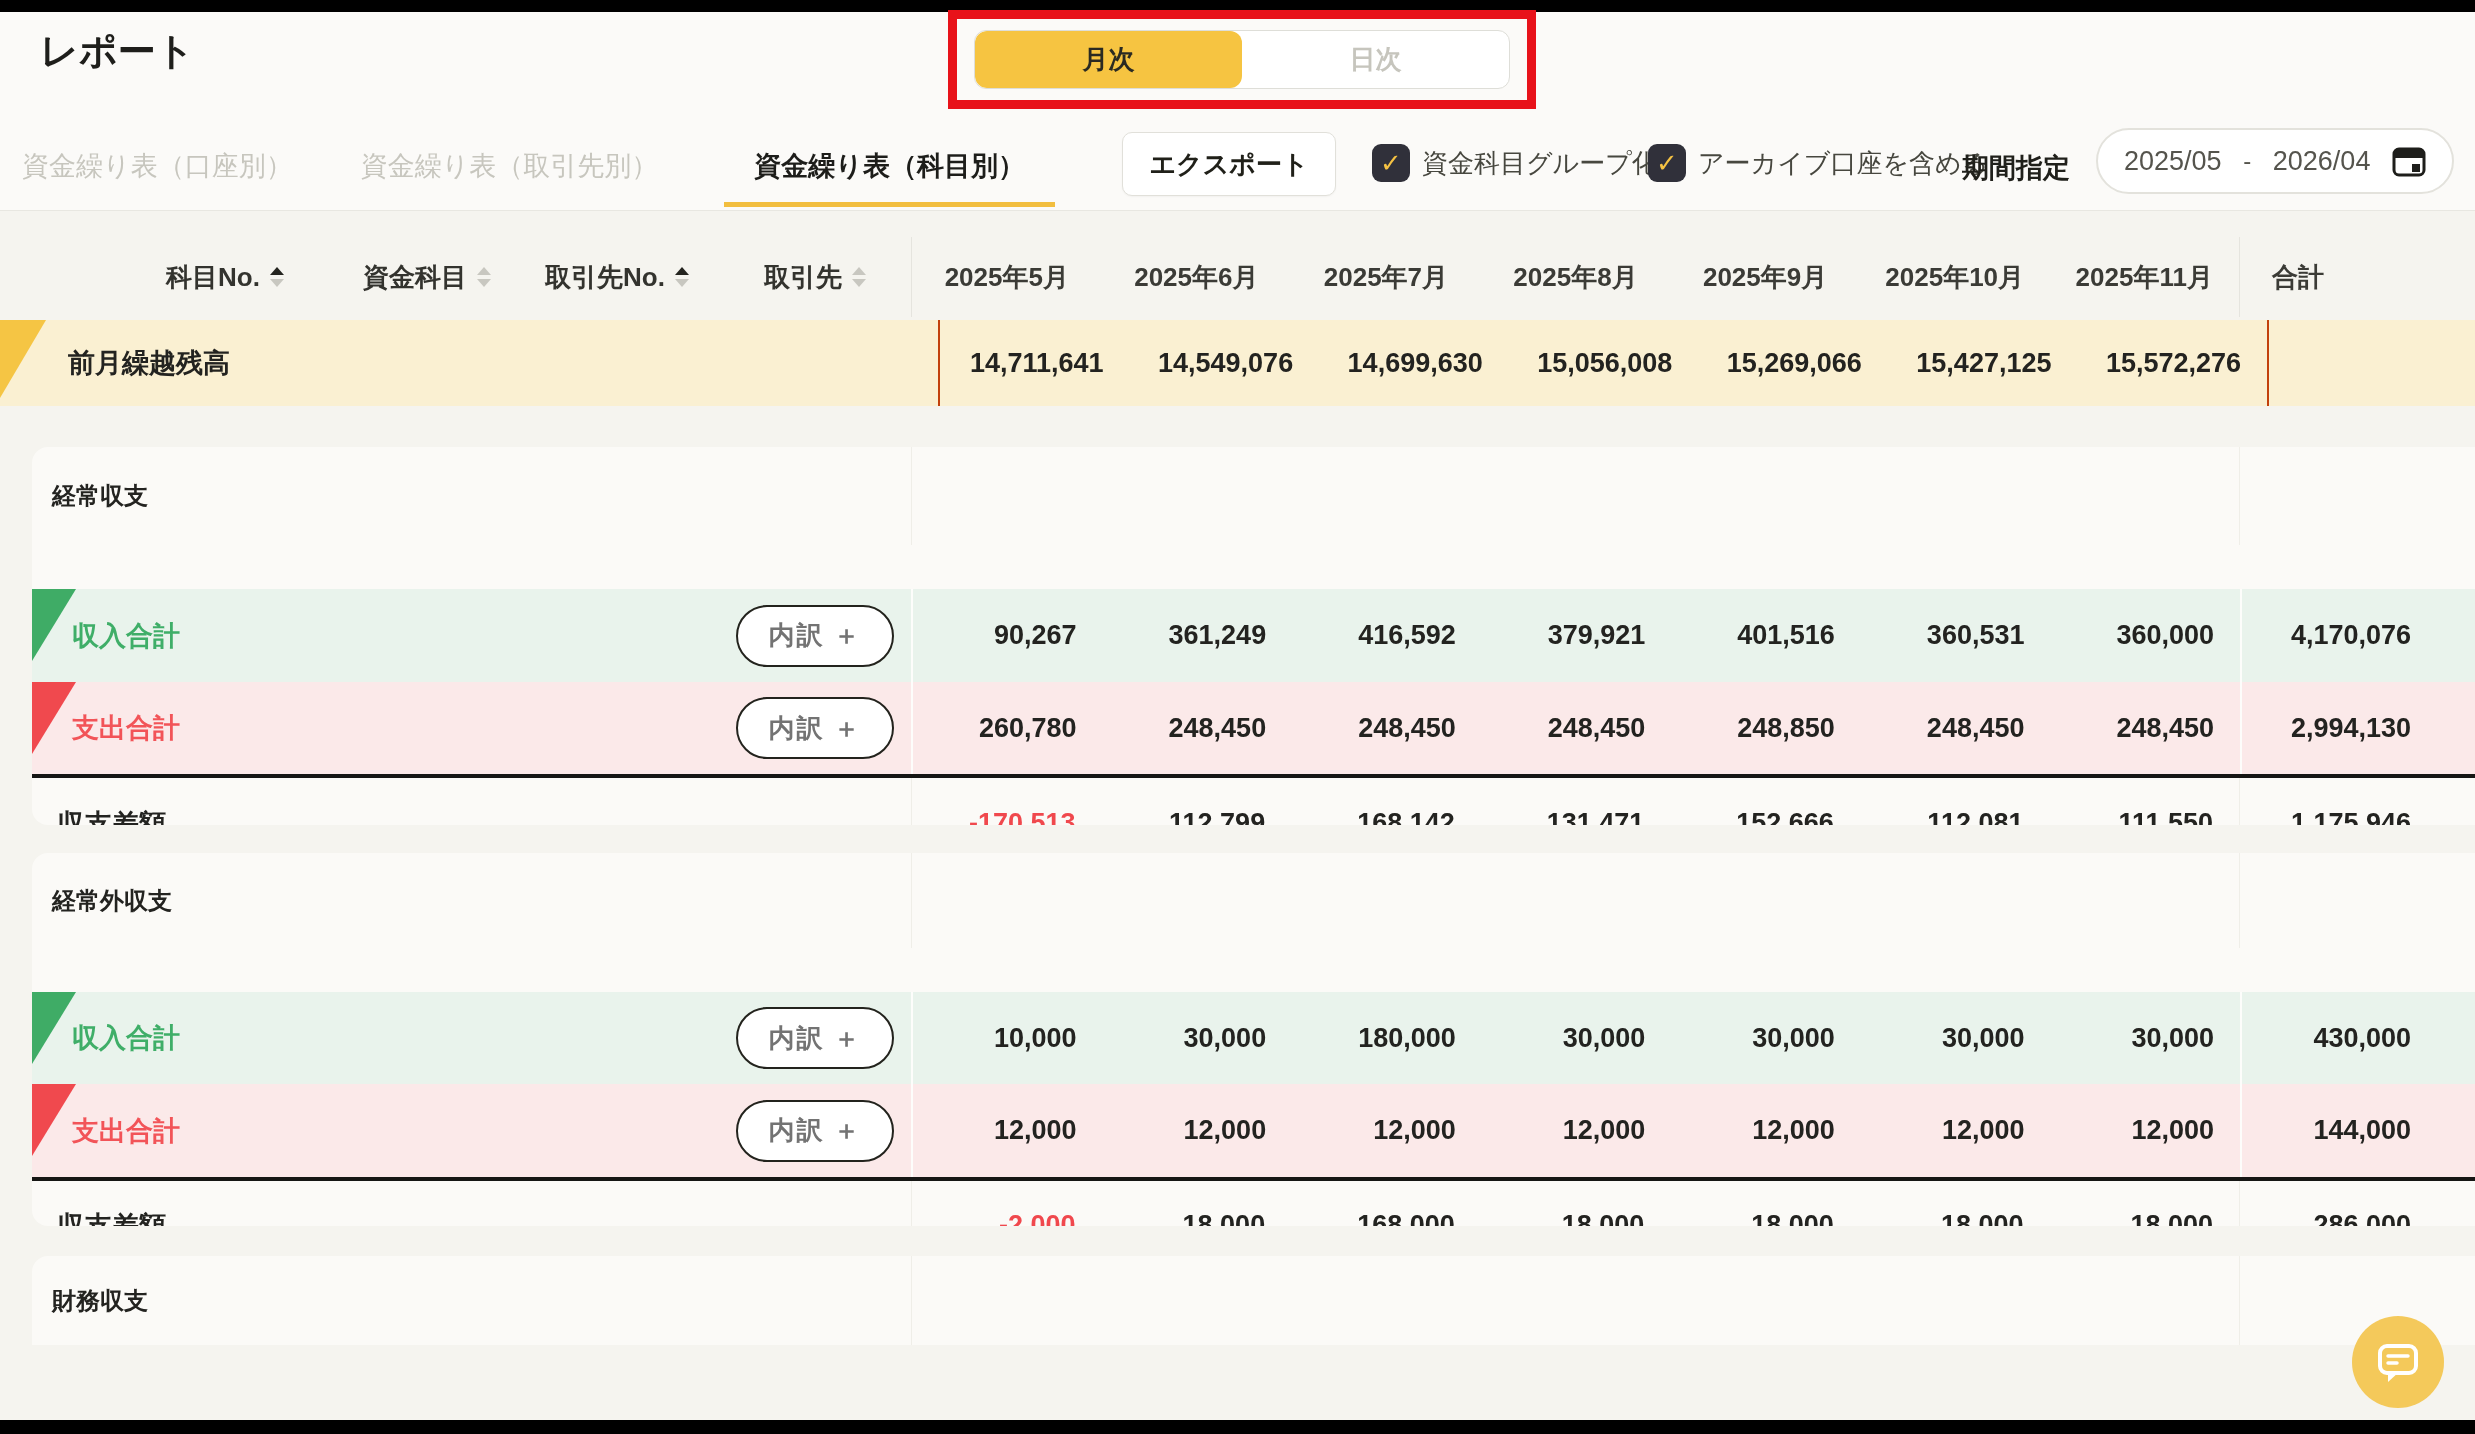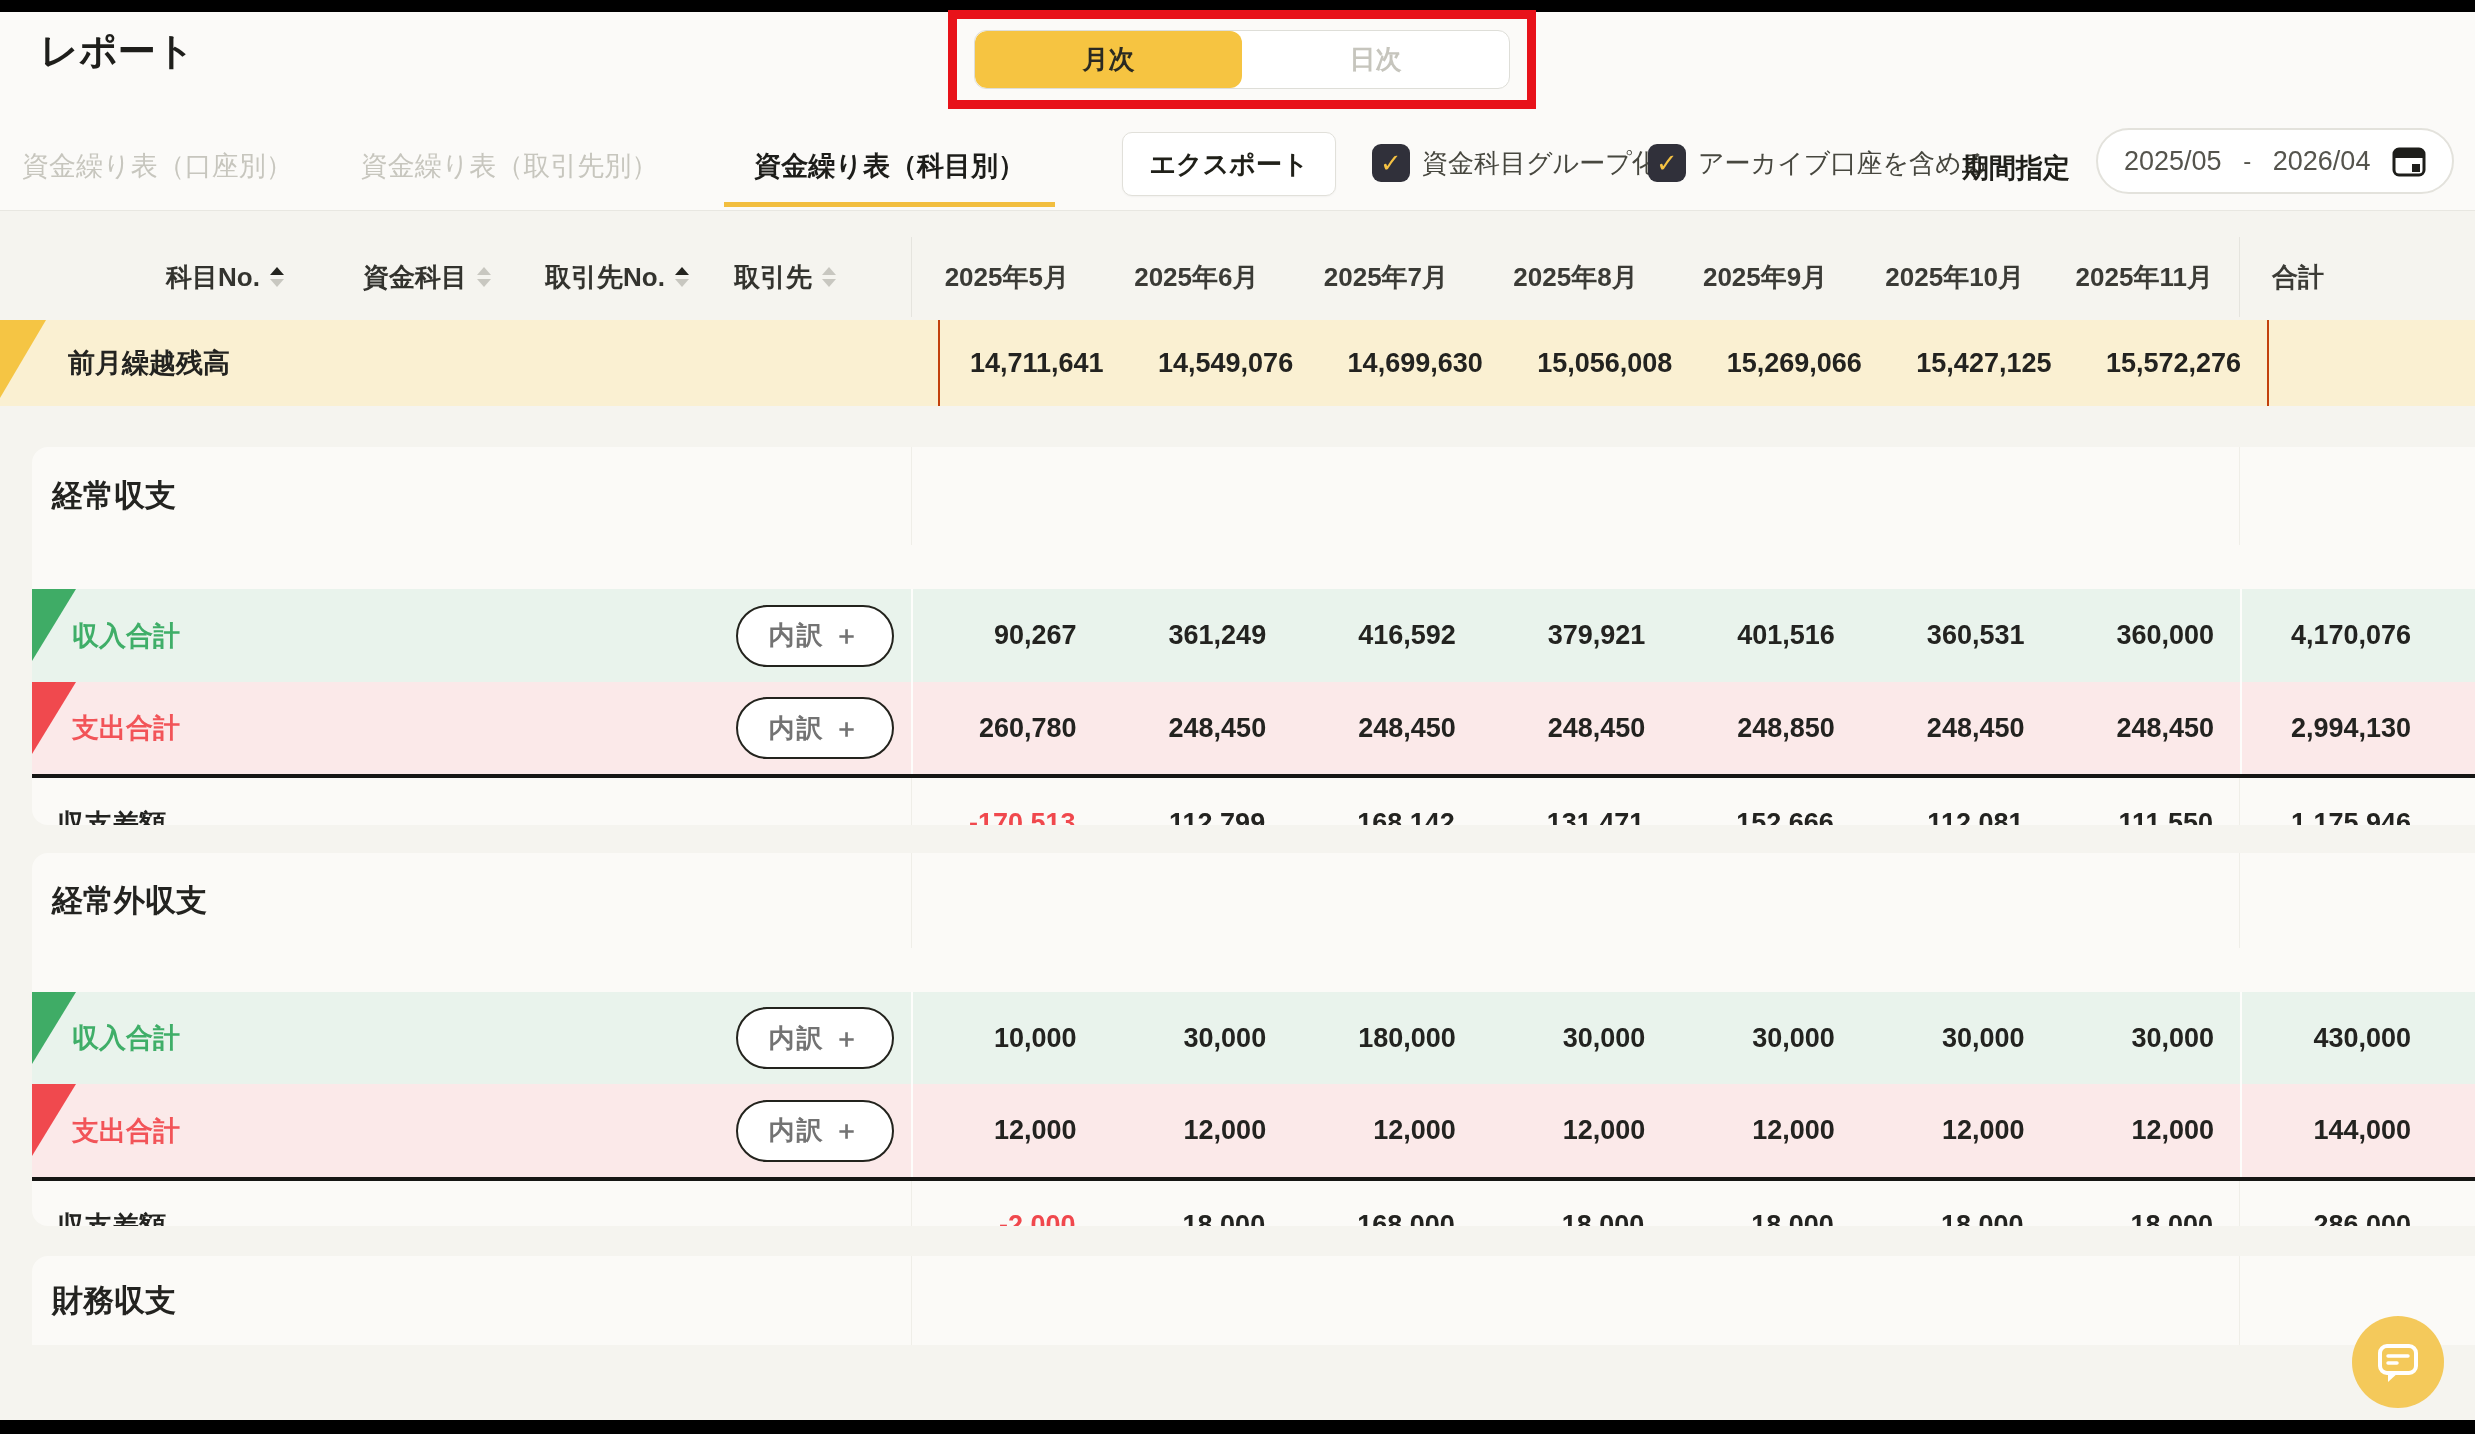--- a/index.html
+++ b/index.html
@@ -59,21 +59,21 @@
   .thead{left:0;top:237px;width:2475px;height:80px;display:flex;align-items:center;z-index:2;}
   .labelarea{width:911px;flex:none;height:100%;position:relative;display:flex;align-items:center;}
   .months{width:1327px;flex:none;height:100%;display:flex;align-items:center;}
   .totalarea{flex:1;height:100%;display:flex;align-items:center;justify-content:flex-end;
     padding-right:64px;box-sizing:border-box;font-size:27px;font-weight:700;color:#232320;}
   .thead .months{border-left:1px solid #E5E4DE;}
   .thead .totalarea{border-left:1px solid #E5E4DE;justify-content:flex-start;padding-left:32px;
     font-size:26px;color:#3B3B36;}
   .hcol{position:absolute;display:flex;align-items:center;gap:10px;font-size:26px;font-weight:700;
     color:#33332E;cursor:pointer;}
-  .hcol.c0{left:166px;} .hcol.c1{left:363px;} .hcol.c2{left:545px;text-align:center;} .hcol.c3{left:734px;text-align:right;}
+  .hcol.c0{left:166px;} .hcol.c1{left:363px;} .hcol.c2{left:545px;text-align:center;} .hcol.c3{left:764px;text-align:right;}
   .sort{display:inline-flex;flex-direction:column;gap:4px;align-items:center;}
   .sort i{display:block;width:0;height:0;border-left:7px solid transparent;border-right:7px solid transparent;}
   .sort .up{border-bottom:8px solid #C8C7C0;}
   .sort .dn{border-top:8px solid #C8C7C0;}
   .sort.asc .up{border-bottom-color:#24241F;}
   .mcell{flex:1;text-align:center;font-size:26px;font-weight:700;color:#3B3B36;}
 
   
   .r{display:flex;align-items:stretch;position:relative;}
   .r .labelarea{align-items:center;}
@@ -89,21 +89,21 @@
   .row-yellow .months,.row-yellow .totalarea{border-left:2px solid #c2410c;}
   .tri{position:absolute;top:0;left:0;clip-path:polygon(0 0,100% 0,0 100%);}
   .tri.gold{width:46px;height:78px;background:#F5C544;}
   .tri.green{width:44px;height:72px;background:#3FAC66;}
   .tri.red{width:44px;height:72px;background:#F0494E;}
 
   
   .card{left:32px;width:2443px;background:#FBFAF7;border-radius:16px 0 0 16px;z-index:2;overflow:hidden;}
   .card .labelarea{width:879px;}
   .sec-title{height:98px;display:flex;align-items:center;}
-  .sec-title .rlabel{padding-left:20px;font-size:31px;}
+  .sec-title .rlabel{padding-left:20px;font-size:24px;}
   .sec-title .months,.sec-title .totalarea{border-left:1px solid #EFEEE8;}
   .row-inc{background:#E9F3EC;margin-top:44px;}
   .row-inc .rlabel{color:#3FAE68;padding-left:40px;}
   .row-exp{background:#FBE9E9;}
   .row-exp .rlabel{color:#F25458;padding-left:40px;}
   .row-inc .months,.row-inc .totalarea,.row-exp .months,.row-exp .totalarea{border-left:2px solid #FDFDFB;}
   .row-bal{background:transparent;border-top:4px solid #161614;}
   .row-bal .rlabel{padding-left:26px;}
   .row-bal .months,.row-bal .totalarea{border-left:1px solid #EFEEE8;}
 

